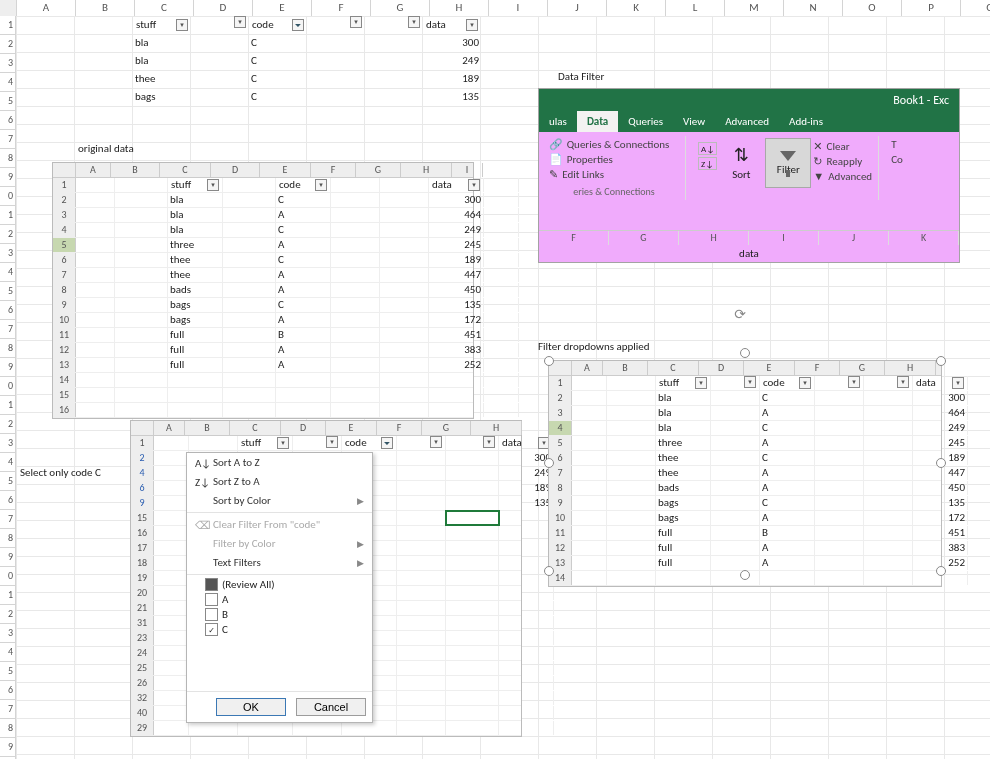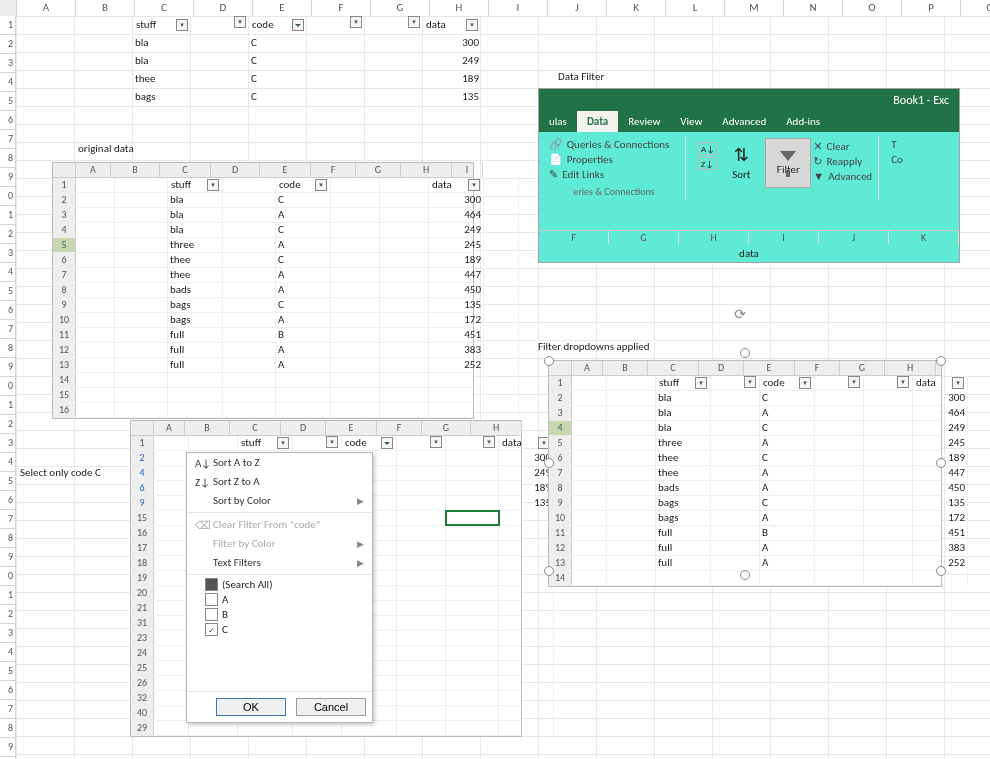--- a/index.html
+++ b/index.html
@@ -22,21 +22,21 @@
   .mini .mrow{display:flex;border-bottom:1px solid #eee;}
   .mini .mrow .rc{flex:0 0 22px;text-align:center;background:#eee;border-right:1px solid #ccc;line-height:14px;font-size:10px;color:#555;}
   .mini .mrow .mc{flex:0 0 auto;border-right:1px solid #eee;line-height:14px;padding:0 2px;white-space:nowrap;overflow:hidden;}
   .mini .mrow .mc.r{text-align:right;}
   .mini .mrow.sel .rc{background:#c7d8b0;}
   .hdrcell{display:flex;align-items:center;justify-content:space-between;padding:0 1px;}
   .dd{width:10px;height:10px;border:1px solid #888;display:inline-flex;align-items:center;justify-content:center;font-size:7px;color:#555;background:#f5f5f5;margin-left:2px;flex:0 0 auto;}
   .dd.filtered::before{content:"⏷";font-size:8px;color:#356;}
   .dd:not(.filtered)::before{content:"▾";}
   
-  .ribbon{position:absolute;border:1px solid #a3a3a3;background:#5eead4;font-size:11px;}
+  .ribbon{position:absolute;border:1px solid #a3a3a3;background:#f0abfc;font-size:11px;}
   .ribbon .titlebar{background:#217346;color:#fff;text-align:right;padding:4px 10px;font-size:12px;}
   .ribbon .tabs{display:flex;background:#217346;color:#fff;}
   .ribbon .tabs .tab{padding:4px 10px;}
   .ribbon .tabs .tab.active{background:#f3f2f1;color:#217346;font-weight:bold;}
   .ribbon .body{display:flex;padding:4px;gap:6px;}
   .ribbon .grp{display:flex;flex-direction:column;gap:2px;padding:2px 6px;border-right:1px solid #ddd;font-size:11px;}
   .ribbon .grp .item{display:flex;align-items:center;gap:4px;color:#444;}
   .ribbon .bigbtn{display:flex;flex-direction:column;align-items:center;justify-content:center;width:44px;height:48px;gap:2px;}
   .ribbon .bigbtn.active{background:#d8d8d8;border:1px solid #a8a8a8;}
   .ribbon .grplabel{text-align:center;color:#666;font-size:10px;padding-top:2px;}
@@ -708,21 +708,21 @@
       </div>
     <div class="mi">
         <span class="ic"></span>
         <span>Text Filters</span>
         <span class="arr">▶</span>
       </div>
     <div class="sep"></div>
     <div class="chklist">
       <div class="chk">
           <span class="box semi"></span>
-          <span>(Search All)</span>
+          <span>(Review All)</span>
         </div>
       <div class="chk">
           <span class="box"></span>
           <span>A</span>
         </div>
       <div class="chk">
           <span class="box"></span>
           <span>B</span>
         </div>
       <div class="chk">
@@ -734,21 +734,21 @@
       <button class="primary">OK</button>
       <button>Cancel</button>
     </div>
   </div>
 
   <div class="ribbon" style="left:538px;top:88px;width:420px;">
     <div class="titlebar">Book1  -  Exc</div>
     <div class="tabs">
       <div class="tab">ulas</div>
       <div class="tab active">Data</div>
-      <div class="tab">Review</div>
+      <div class="tab">Queries</div>
       <div class="tab">View</div>
       <div class="tab">Advanced</div>
       <div class="tab">Add-ins</div>
     </div>
     <div class="body">
       <div class="grp" style="width:130px;">
         <div class="item">
             <span>🔗</span>
             <span>Queries &amp; Connections</span>
           </div>

